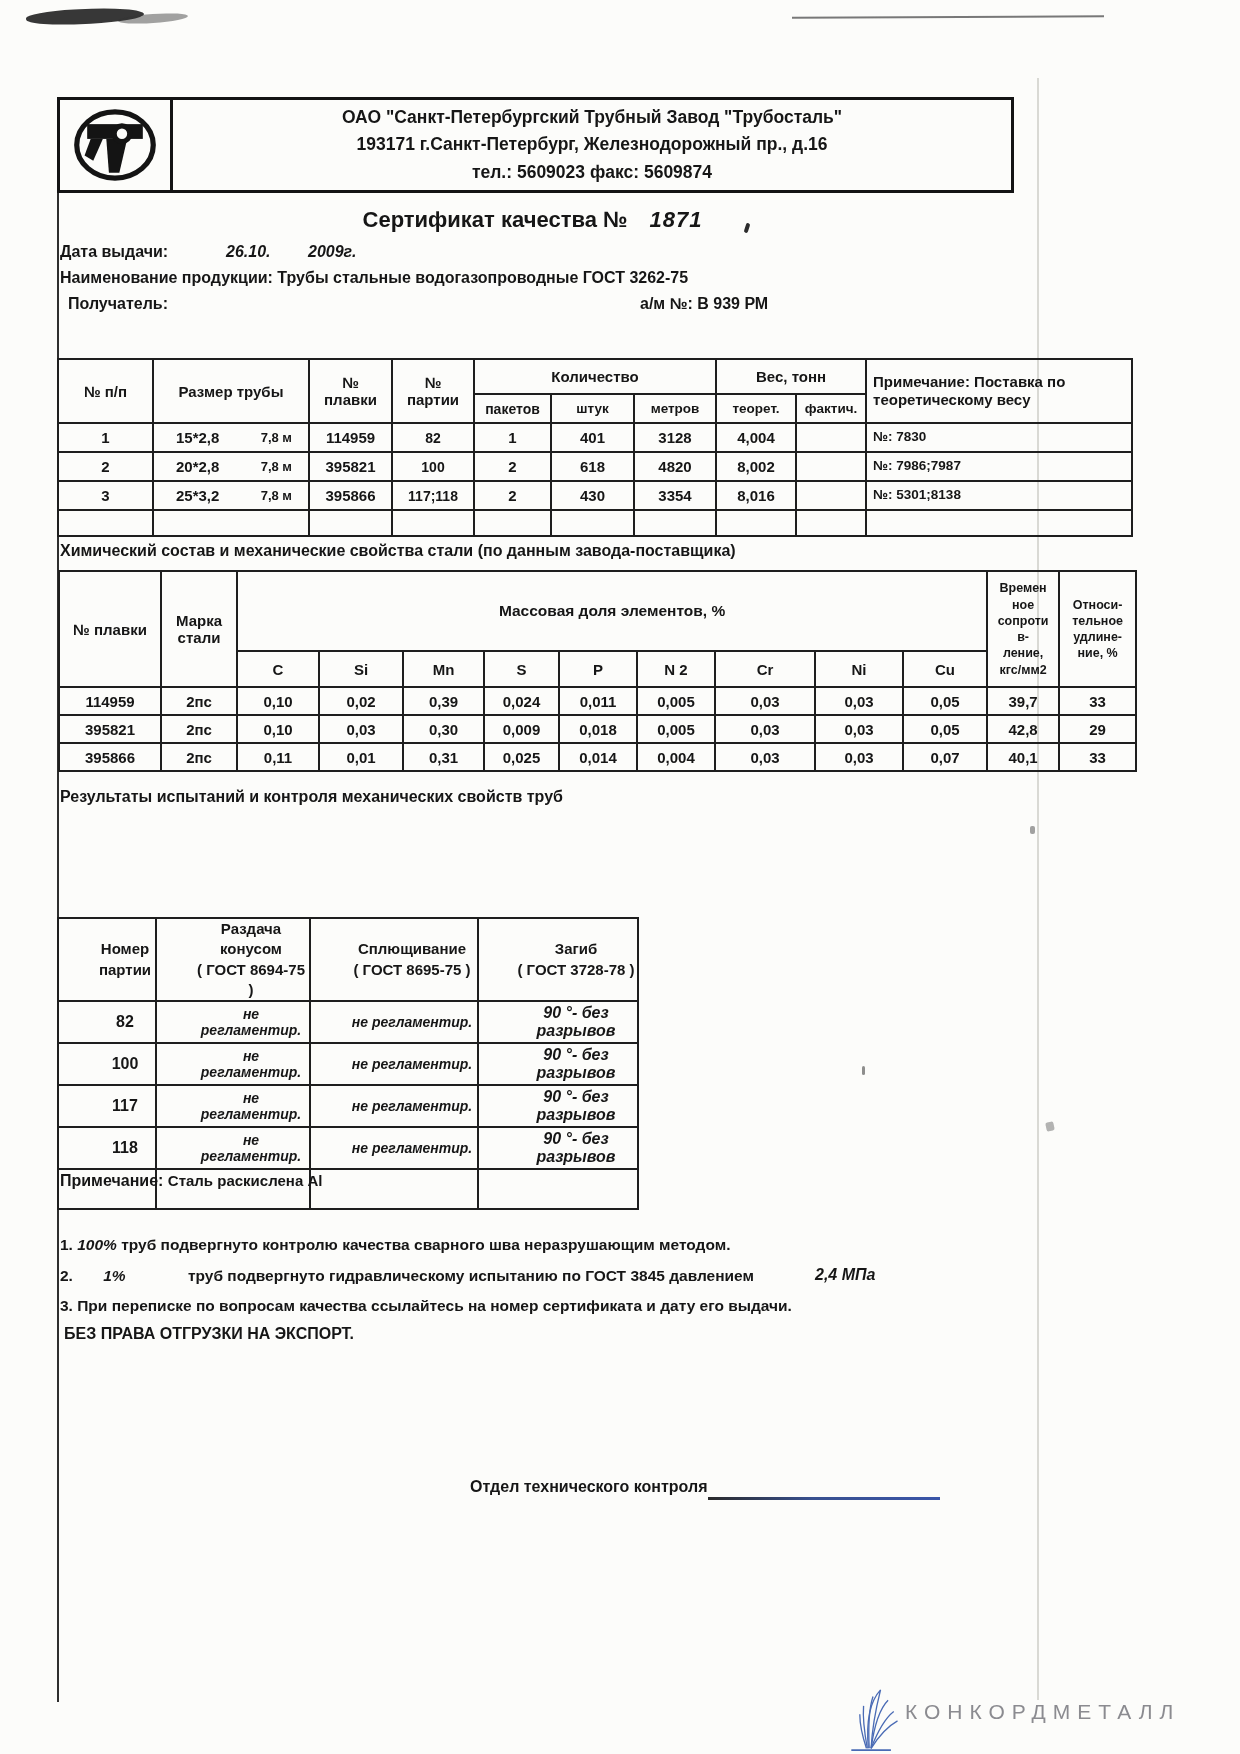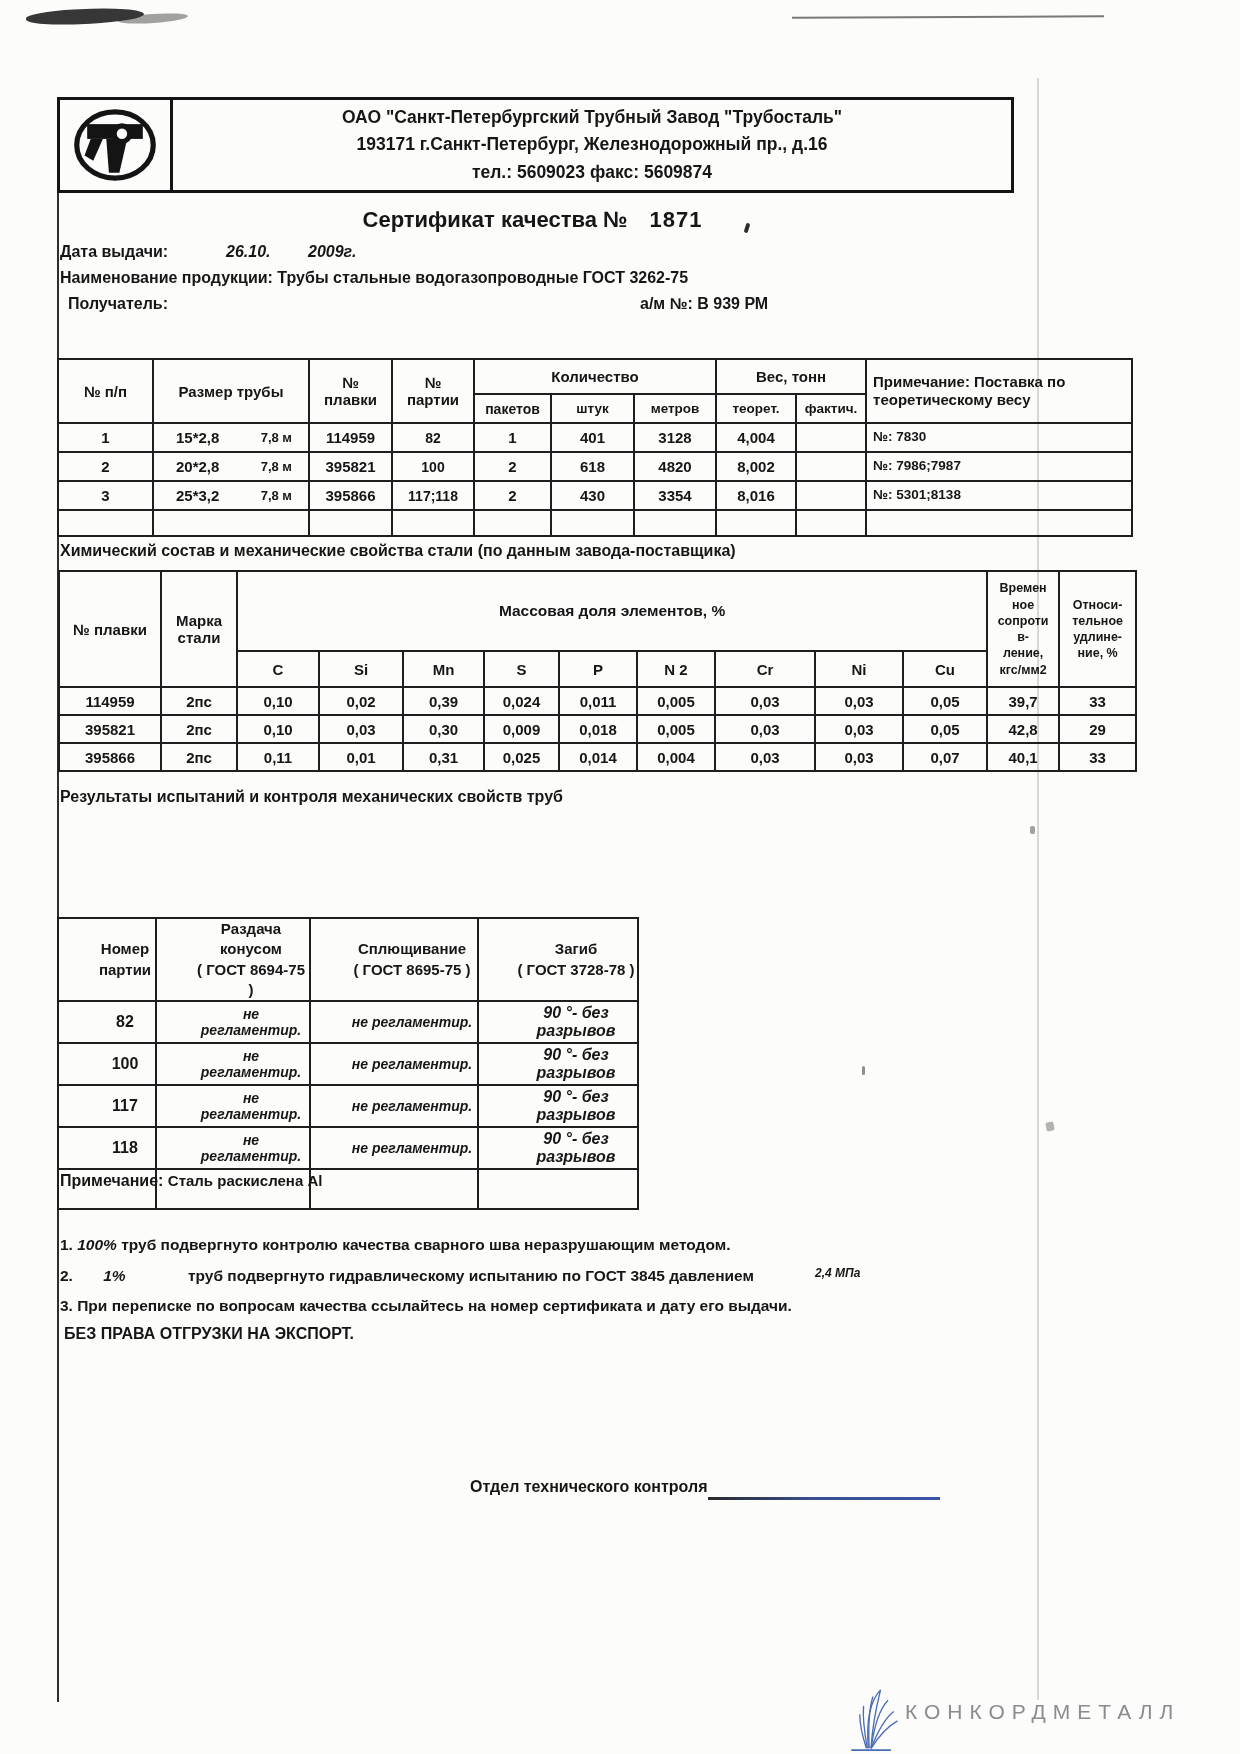--- a/index.html
+++ b/index.html
@@ -31,21 +31,21 @@
 
   
   .hdr-box { position:absolute; left:57px; top:97px; width:951px; height:90px;
              border:3px solid #141414; display:flex; background:#fcfcfa; }
   .hdr-logo { width:110px; border-right:3px solid #141414; display:flex; align-items:center; justify-content:center; }
   .hdr-text { flex:1; display:flex; flex-direction:column; justify-content:center; text-align:center;
               font-weight:bold; font-size:17.5px; line-height:1.55; }
 
   .cert-title { position:absolute; left:57px; top:207px; width:951px; text-align:center;
                 font-size:22px; font-weight:bold; }
-  .cert-no { margin-left:22px; letter-spacing:1px; }
+  .cert-no { font-style:italic; margin-left:22px; letter-spacing:1px; }
   .meta { position:absolute; font-weight:bold; font-size:16px; }
 
   
   table { border-collapse:collapse; table-layout:fixed; position:absolute; background:transparent; }
   td { border:2px solid #1e1e1e; text-align:center; vertical-align:middle; padding:0;
        font-weight:bold; color:#161616; overflow:hidden; }
   .t1 { left:57px; top:358px; width:1074px; font-size:15px; }
   .t1 td { border-width:2.5px; }
   .t1 .note { text-align:left; padding-left:6px; font-size:13.5px; line-height:1.2; }
   .t1 .hdr { font-size:15px; }
@@ -373,21 +373,21 @@
   <div class="note-line" style="top:1236px">
     <span>1.</span>
     <span class="i">100%</span>
     <span>труб подвергнуто контролю качества сварного шва неразрушающим методом.</span>
   </div>
   <div class="note-line" style="top:1267px">
     <span>2.</span><span class="gap30"></span>
     <span class="i">1%</span><span class="gap60"></span>
     <span>труб подвергнуто гидравлическому испытанию по ГОСТ 3845 давлением</span>
   </div>
-  <div class="note-line i" style="top:1266px; left:815px; font-size:12px">2,4 МПа</div>
+  <div class="note-line i" style="top:1266px; left:815px; font-size:16px">2,4 МПа</div>
   <div class="note-line" style="top:1297px">3. При переписке по вопросам качества ссылайтесь на номер сертификата и дату его выдачи.</div>
   <div class="note-line" style="top:1325px; left:64px; font-size:16px">БЕЗ ПРАВА ОТГРУЗКИ НА ЭКСПОРТ.</div>
 
   <div class="sig-label">Отдел технического контроля</div>
   <div class="sig-line"></div>
 
   <div class="sail">
     <svg width="66" height="68" viewBox="0 0 70 72">
       <g stroke="#4a6bb5" fill="none" stroke-width="1.4">
         <path d="M30,66 C28,42 30,18 43,4 C38,24 34,46 33,66"></path>

